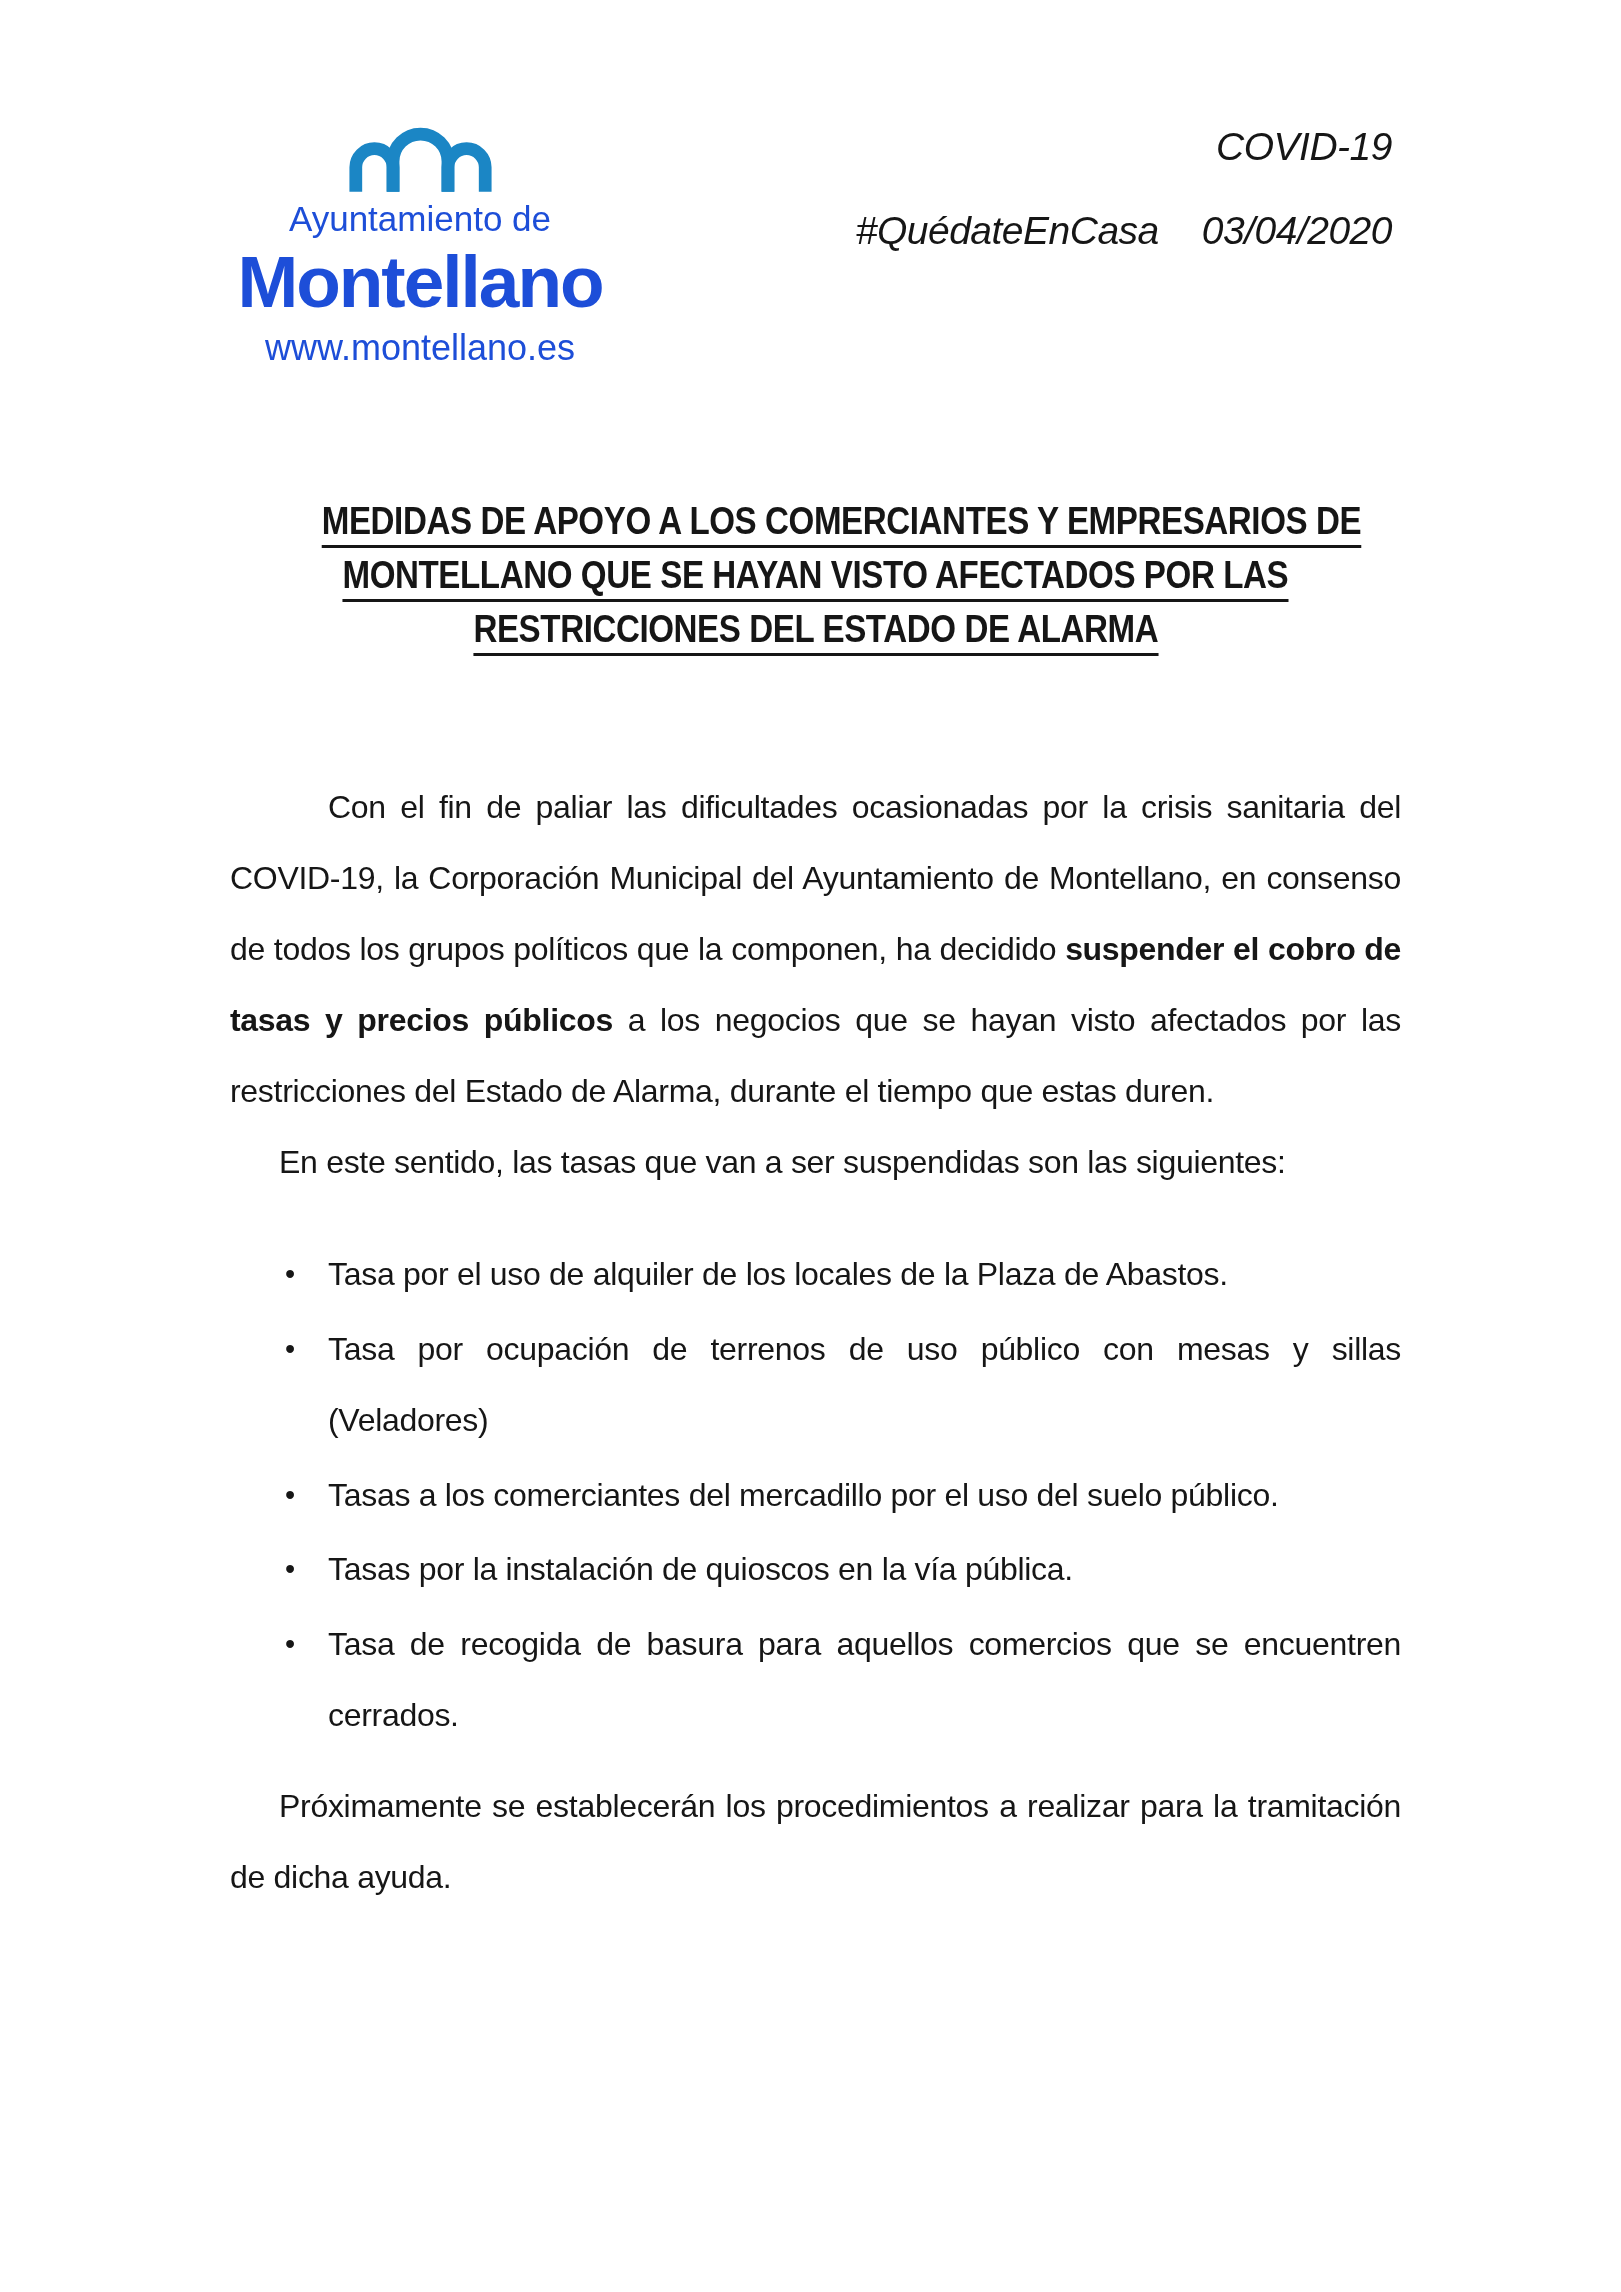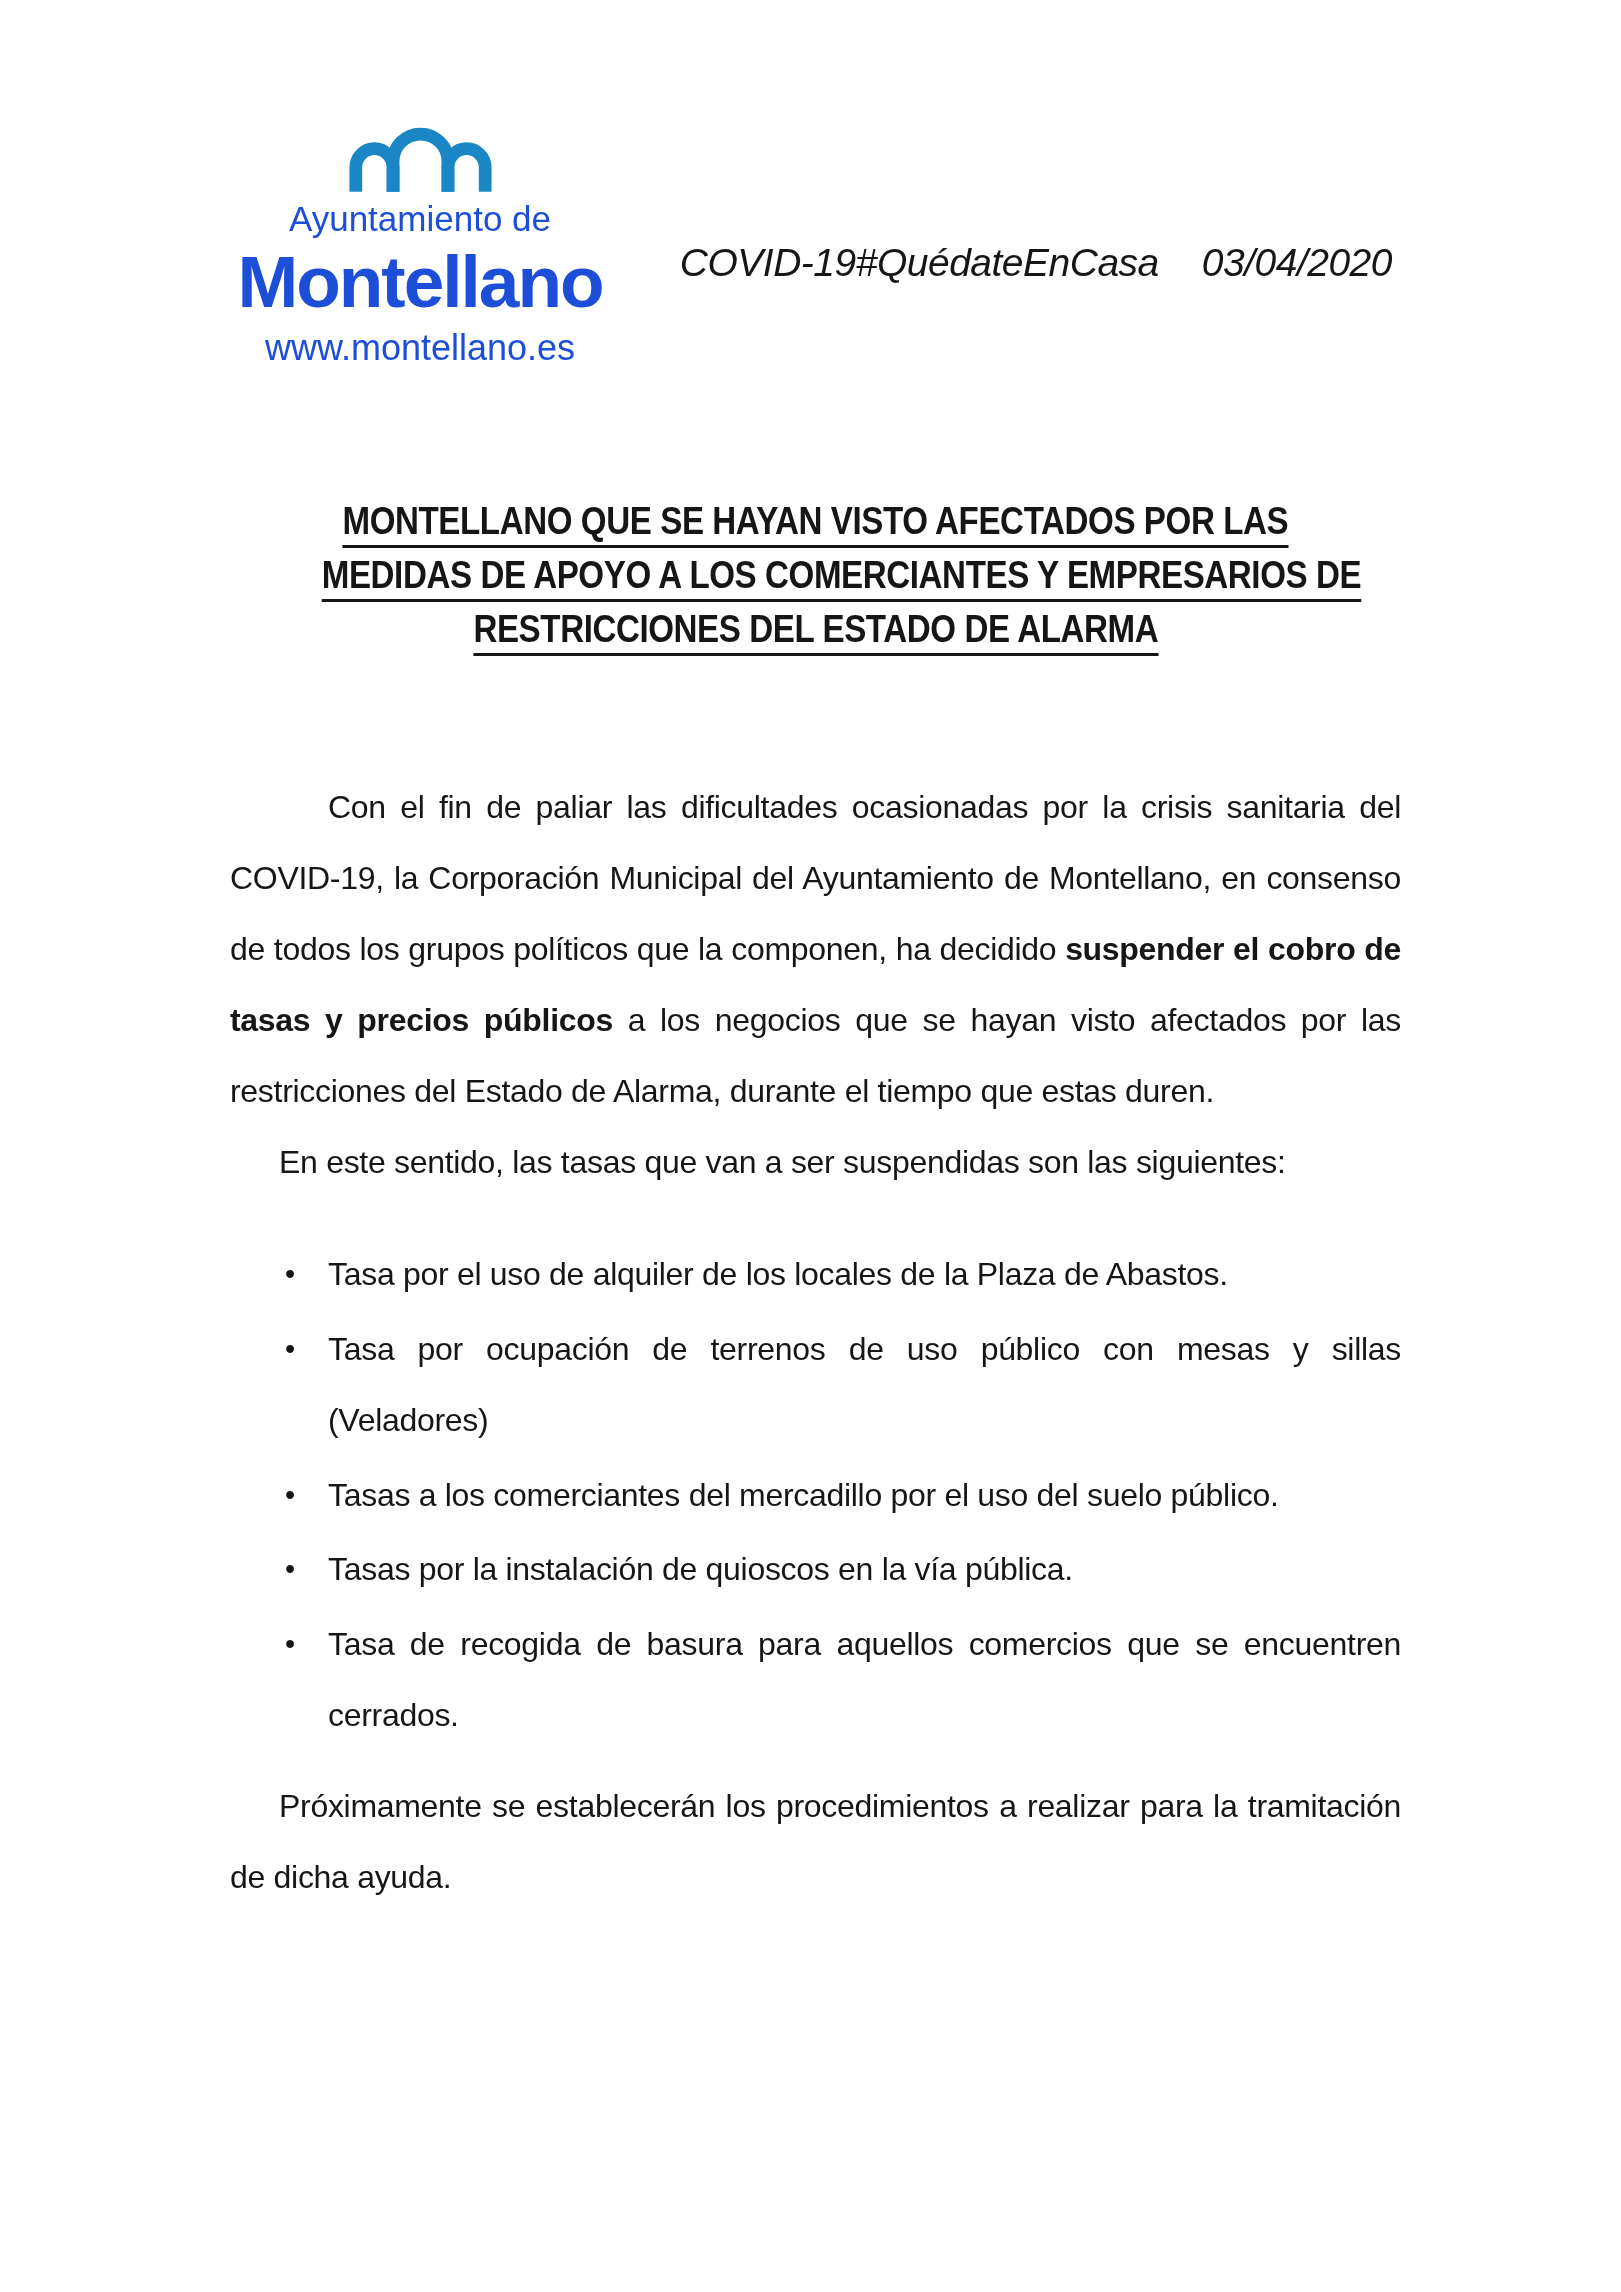--- a/index.html
+++ b/index.html
@@ -9,21 +9,21 @@
     margin:0 auto;
   }
   
   .header{display:flex;justify-content:space-between;align-items:flex-start;
     padding:127px 229px 0 214px;}
   .logo{width:412px;display:flex;flex-direction:column;align-items:center;}
   .logo svg{display:block;margin-bottom:8.8px;}
   .logo-prefix{font-size:35px;letter-spacing:0;line-height:1;margin-bottom:8.8px;}
   .logo-name{font-size:73px;font-weight:bold;letter-spacing:-2px;line-height:1;margin-bottom:12.7px;}
   .logo-url{font-size:36px;line-height:1;}
-  .meta{margin-top:71px;display:flex;flex-direction:row;align-items:flex-end;}
+  .meta{display:flex;flex-direction:column;align-items:flex-end;}
   .meta .covid{font-size:39px;font-style:italic;line-height:1;letter-spacing:-0.5px;}
   .meta .line2{margin-top:45px;font-size:39px;font-style:italic;line-height:1;letter-spacing:-0.5px;}
   .meta .date{margin-left:43px;}
   
   .content{padding:0 220px 0 230px;}
   .title{margin-top:135px;text-align:center;}
   .title-line{display:block;text-align:center;margin-bottom:6.9px;}
   .title-line > span{
     display:inline-block;white-space:nowrap;font-weight:bold;font-size:39px;line-height:1.0;
     transform:scaleX(0.85);transform-origin:center;
@@ -62,22 +62,22 @@
       <div class="line2">
         <span>#QuédateEnCasa</span><span class="date">03/04/2020</span>
       </div>
     </div>
 
   </div>
 
   <div class="content">
 
     <div class="title">
+      <div class="title-line"><span>MEDIDAS DE APOYO A LOS COMERCIANTES Y EMPRESARIOS DE</span></div>
       <div class="title-line"><span>MONTELLANO QUE SE HAYAN VISTO AFECTADOS POR LAS</span></div>
-      <div class="title-line"><span>MEDIDAS DE APOYO A LOS COMERCIANTES Y EMPRESARIOS DE</span></div>
       <div class="title-line"><span>RESTRICCIONES DEL ESTADO DE ALARMA</span></div>
     </div>
 
     <p class="p1"><span>Con el fin de paliar las dificultades ocasionadas por la crisis sanitaria del COVID-19, la Corporación Municipal del Ayuntamiento de Montellano, en consenso de todos los grupos políticos que la componen, ha decidido </span><span class="bold">suspender el cobro de tasas y precios públicos</span><span> a los negocios que se hayan visto afectados por las restricciones del Estado de Alarma, durante el tiempo que estas duren.</span></p>
 
     <p class="p2">En este sentido, las tasas que van a ser suspendidas son las siguientes:</p>
 
     <ul class="tasas">
       <li>
         <span class="marker">•</span>

